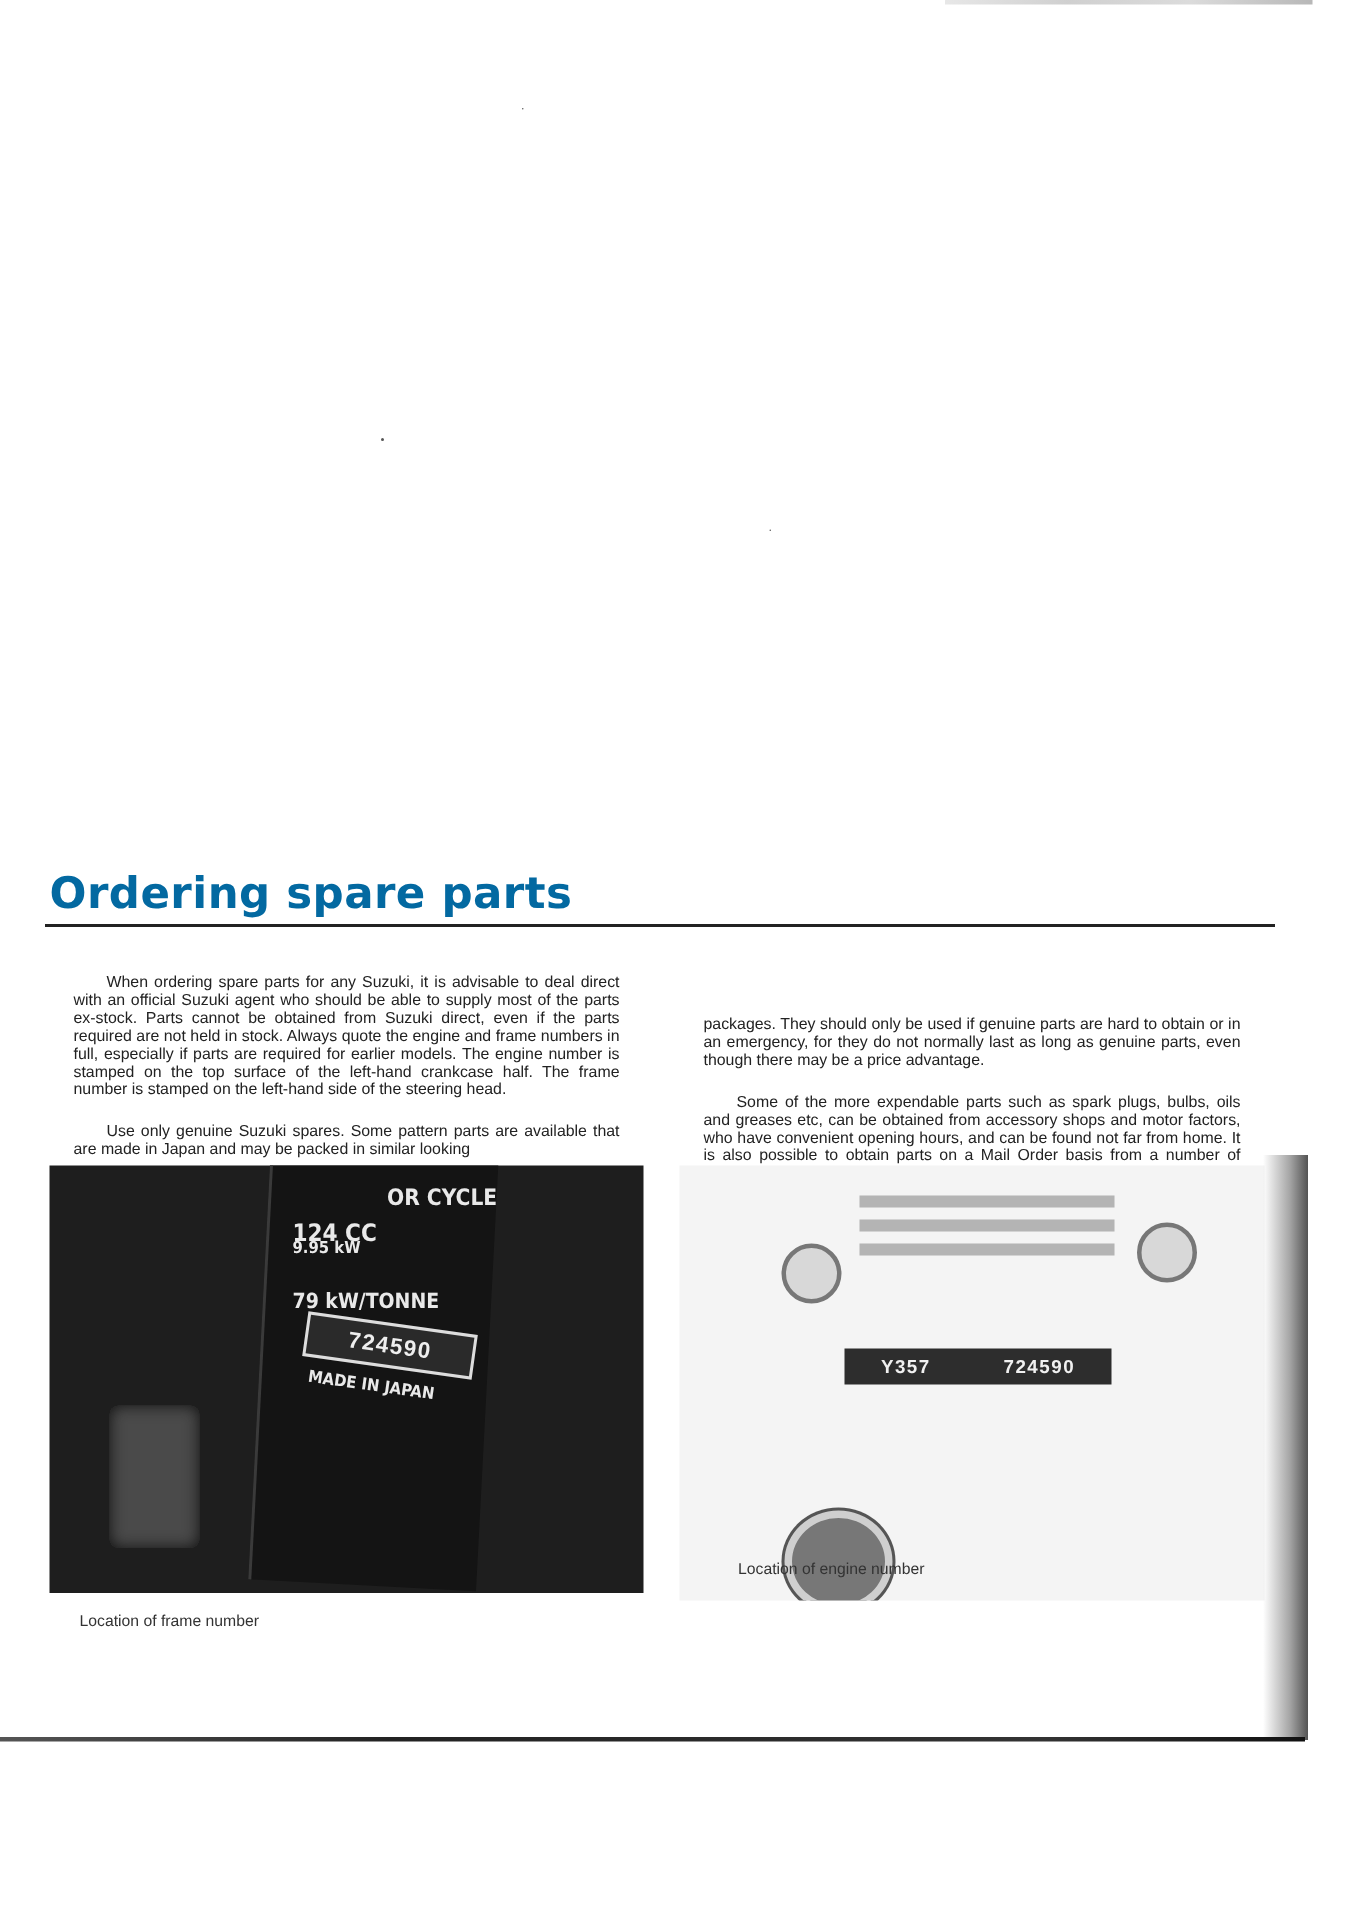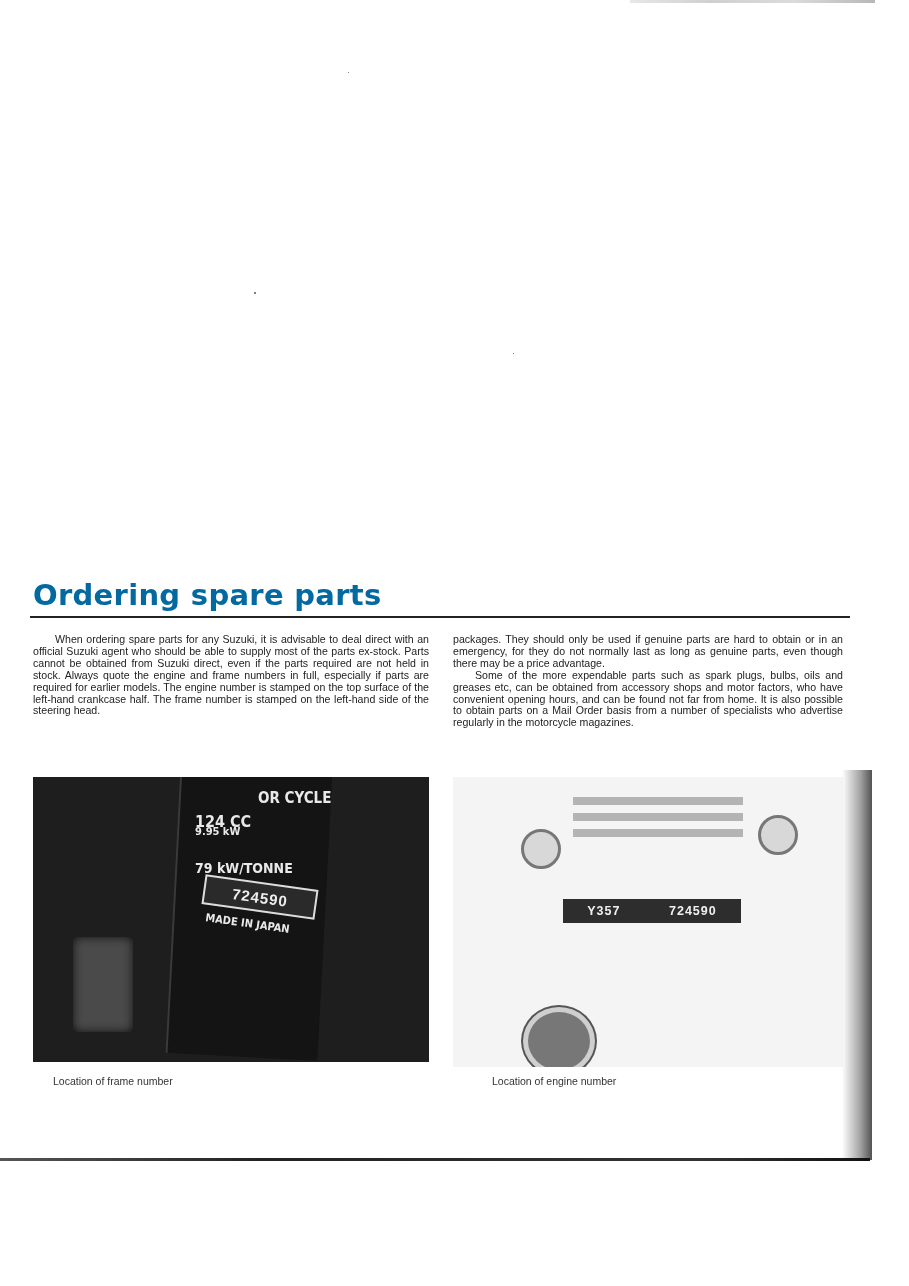--- a/index.html
+++ b/index.html
@@ -10,30 +10,30 @@
   .top-edge { position: absolute; left: 630px; top: 0; width: 245px; height: 3px;
     background: linear-gradient(90deg, #ddd, #bbb, #ccc, #999); opacity: .7; }
   .speck { position: absolute; width: 2px; height: 2px; background: #555; border-radius: 50%; }
   .title {
     position: absolute; left: 33px; top: 578px; margin: 0;
     font-family: "DejaVu Sans", sans-serif; font-weight: bold; font-size: 29px;
     letter-spacing: .3px; color: #0369a1;
   }
   .rule { position: absolute; left: 30px; top: 616px; width: 820px; height: 2px; background: #222; }
   .col { position: absolute; font-size: 10.6px; line-height: 11.9px; text-align: justify; color: #222; }
-  .col p { margin: 0; text-indent: 22px; }
+  .col p { margin: 16px; text-indent: 22px; }
   .col p.cont { text-indent: 0; }
   .left-col { left: 33px; top: 634px; width: 396px; }
-  .right-col { left: 453px; top: 634px; width: 390px; }
+  .right-col { left: 453px; top: 662px; width: 390px; }
   .photo { position: absolute; overflow: hidden; }
   .photo-frame { left: 33px; top: 777px; width: 396px; height: 285px; background: #1e1e1e; }
   .photo-engine { left: 453px; top: 777px; width: 390px; height: 290px; background: #f4f4f4; }
   .caption { position: absolute; font-size: 10.5px; color: #333; font-family: "Liberation Sans Narrow", "Liberation Sans", sans-serif; margin-left: 16px; }
   .cap-frame { left: 37px; top: 1075px; }
-  .cap-engine { left: 453px; top: 1075px; padding-left: 23px; }
+  .cap-engine { left: 453px; top: 1040px; padding-left: 23px; }
   .shadow-right { position: absolute; left: 842px; top: 770px; width: 30px; height: 390px;
     background: linear-gradient(90deg, rgba(255,255,255,0), rgba(90,90,90,.55) 60%, rgba(40,40,40,.8)); }
   .bottom-rule { position: absolute; left: 0; top: 1158px; width: 870px; height: 3px;
     background: linear-gradient(90deg, #555, #222 30%, #333 80%, #111); }
   
   .cyl { position: absolute; left: 140px; top: -10px; width: 150px; height: 290px; background: #141414;
     transform: rotate(3deg); border-left: 2px solid #3a3a3a; }
   .plate-text { position: absolute; color: #e9e9e9; font-weight: bold; font-family: "DejaVu Sans Condensed", "DejaVu Sans", sans-serif; }
   .numplate { position: absolute; left: 170px; top: 105px; width: 110px; height: 26px; border: 2px solid #ddd;
     transform: rotate(8deg); background: #2a2a2a; color: #eee; font-weight: bold; font-size: 15px;
@@ -54,20 +54,21 @@
 <div class="top-edge"></div>
 <div class="speck" style="left:254px;top:292px"></div>
 <div class="speck" style="left:348px;top:72px;width:1px;height:1px"></div>
 <div class="speck" style="left:513px;top:353px;width:1px;height:1px"></div>
 
 <h1 class="title">Ordering spare parts</h1>
 <div class="rule"></div>
 
 <div class="col left-col">
   <p>When ordering spare parts for any Suzuki, it is advisable to deal direct with an official Suzuki agent who should be able to supply most of the parts ex-stock. Parts cannot be obtained from Suzuki direct, even if the parts required are not held in stock. Always quote the engine and frame numbers in full, especially if parts are required for earlier models. The engine number is stamped on the top surface of the left-hand crankcase half. The frame number is stamped on the left-hand side of the steering head.</p>
+  <p>Use only genuine Suzuki spares. Some pattern parts are available that are made in Japan and may be packed in similar looking</p>
 </div>
 
 <div class="col right-col">
   <p class="cont">packages. They should only be used if genuine parts are hard to obtain or in an emergency, for they do not normally last as long as genuine parts, even though there may be a price advantage.</p>
   <p>Some of the more expendable parts such as spark plugs, bulbs, oils and greases etc, can be obtained from accessory shops and motor factors, who have convenient opening hours, and can be found not far from home. It is also possible to obtain parts on a Mail Order basis from a number of specialists who advertise regularly in the motorcycle magazines.</p>
 </div>
 
 <div class="photo photo-frame">
   <div class="nut"></div>
   <div class="cyl"></div>

